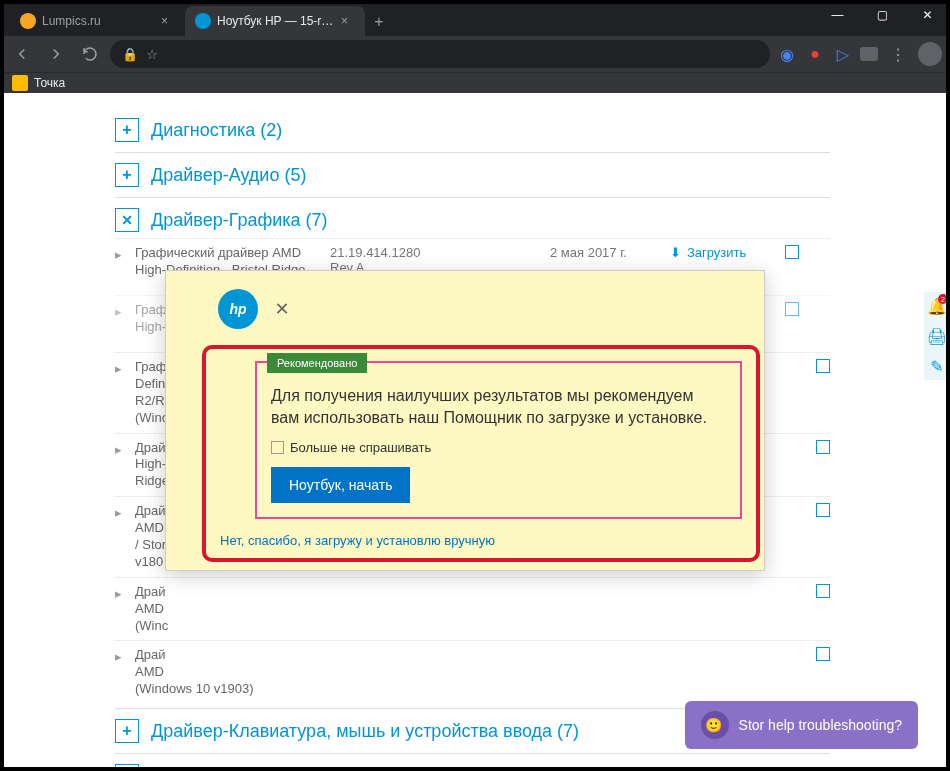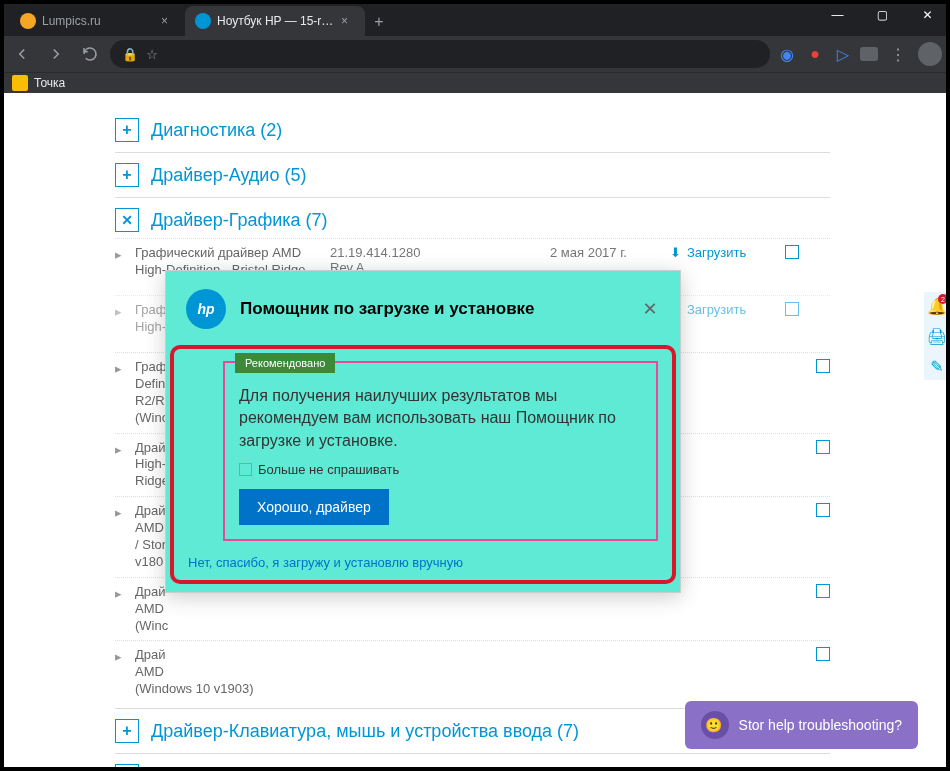--- a/index.html
+++ b/index.html
@@ -43,21 +43,21 @@
 .driver-name { width: 195px; color: #666; padding-right: 10px; line-height: 1.3; }
 .driver-ver { width: 120px; }
 .driver-size { width: 100px; margin-top: 29px; }
 .driver-date { width: 120px; }
 .driver-dl { color: #0096d6; display: flex; align-items: center; gap: 6px; cursor: pointer; width: 115px; }
 .driver-cb { width: 14px; height: 14px; border: 1px solid #0096d6; cursor: pointer; }
 
 .section-divider { border-bottom: 1px solid #ddd; margin: 4px 0; }
 
 
-.modal-overlay { position: absolute; top: 270px; left: 165px; width: 516px; background: #5eead4; border: 1px solid #ccc; box-shadow: 0 4px 20px rgba(0,0,0,0.2); z-index: 100; }
+.modal-overlay { position: absolute; top: 270px; left: 165px; width: 600px; background: #fef9c3; border: 1px solid #ccc; box-shadow: 0 4px 20px rgba(0,0,0,0.2); z-index: 100; padding-left: 32px; }
 .modal-header { display: flex; align-items: center; padding: 18px 20px 16px 20px; gap: 14px; }
 .hp-logo { width: 40px; height: 40px; border-radius: 50%; background: #0096d6; display: flex; align-items: center; justify-content: center; color: #fff; font-size: 14px; font-weight: bold; font-style: italic; }
 .modal-title { font-size: 17px; font-weight: bold; color: #000; flex: 1; }
 .modal-close { width: 20px; height: 20px; cursor: pointer; color: #666; display: flex; align-items: center; justify-content: center; font-size: 18px; }
 
 .highlighted-area { border: 4px solid #d8172a; border-radius: 10px; margin: 0 4px 8px 4px; padding: 12px 14px 10px 14px; }
 .reco-box { border: 2px solid #ec4899; position: relative; padding: 22px 14px 14px 14px; margin-left: 35px; }
 .reco-label { position: absolute; top: -10px; left: 10px; background: #3a8a3a; color: #fff; font-size: 11px; padding: 4px 10px; }
 .reco-text { font-size: 16px; color: #333; line-height: 1.4; margin-bottom: 10px; }
 .reco-checkbox-row { display: flex; align-items: center; gap: 6px; font-size: 13px; color: #333; margin-bottom: 12px; }
@@ -246,30 +246,29 @@
     <div class="chat-avatar">🙂</div>
     <span>Stor help troubleshooting?</span>
   </div>
 </div>
 
 <div class="modal-overlay">
   <div class="modal-header">
     <div class="hp-logo">
         <span>hp</span>
       </div>
-    <div class="modal-title">Помощник по загрузке и установке</div>
     <div class="modal-close">✕</div>
   </div>
   <div class="highlighted-area">
     <div class="reco-box">
       <div class="reco-label">Рекомендовано</div>
       <div class="reco-text">Для получения наилучших результатов мы рекомендуем вам использовать наш Помощник по загрузке и установке.</div>
       <div class="reco-checkbox-row">
         <div class="reco-checkbox"></div>
         <span>Больше не спрашивать</span>
       </div>
-      <button class="reco-btn">Хорошо, драйвер</button>
+      <button class="reco-btn">Ноутбук, начать</button>
     </div>
     <a class="manual-link">Нет, спасибо, я загружу и установлю вручную</a>
   </div>
 </div>
 
 <div class="outer-border"></div>
 
 </body></html>

